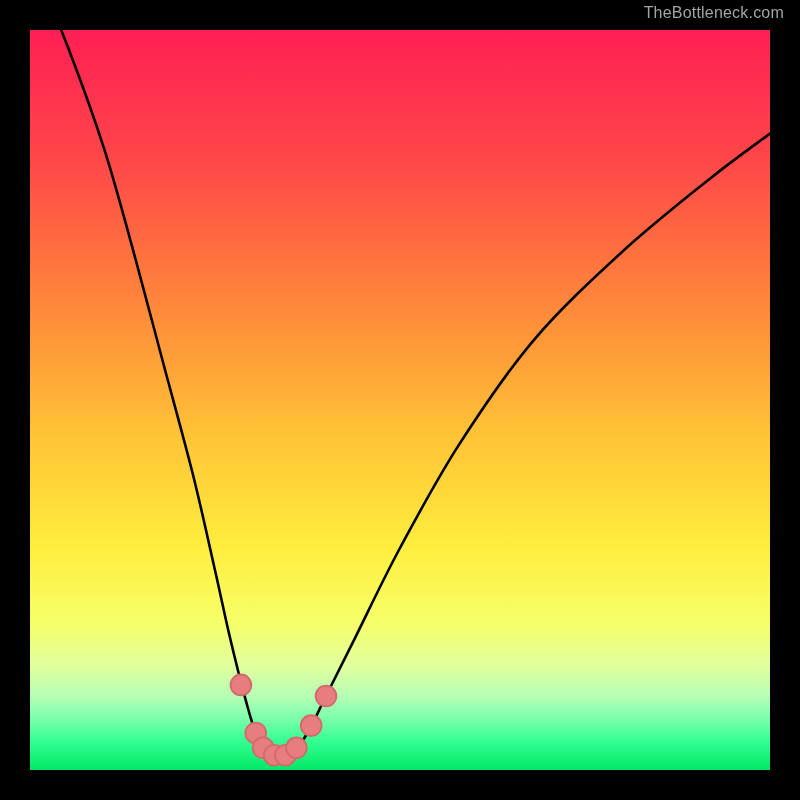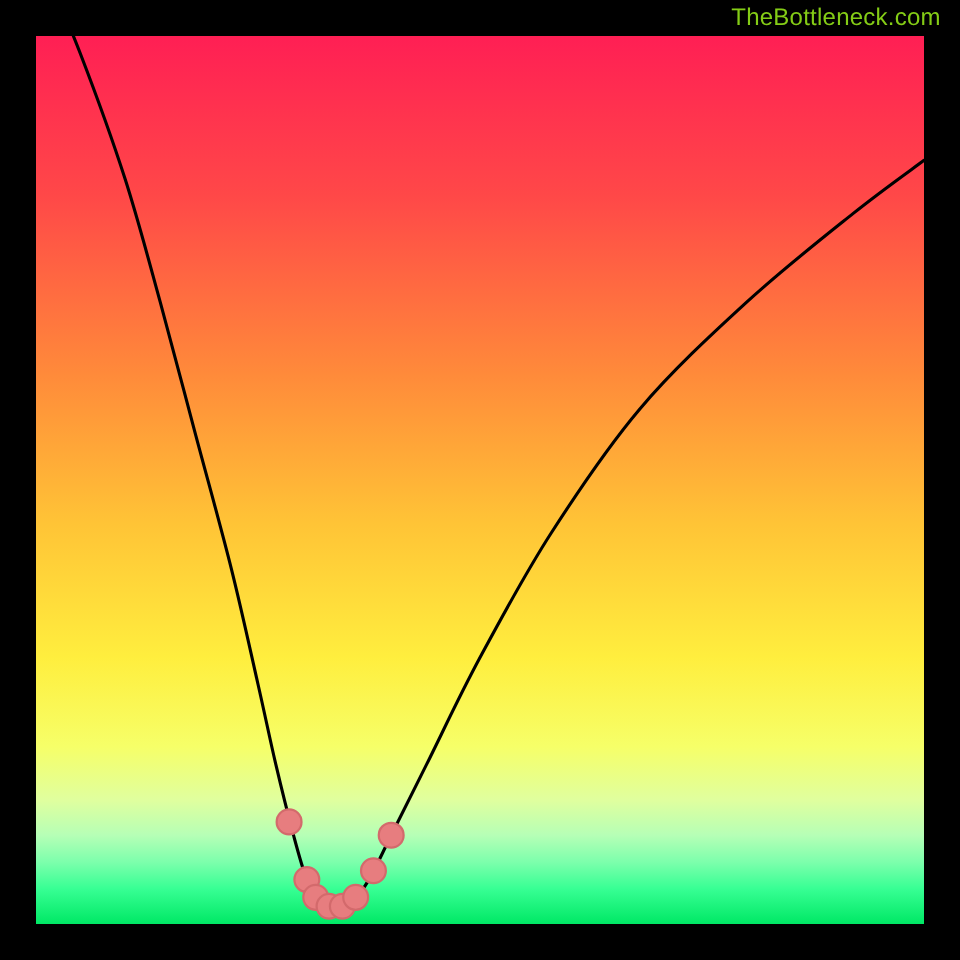--- a/index.html
+++ b/index.html
@@ -25,22 +25,22 @@
     overflow: hidden;
   }
   .grad {
     position: absolute;
     left: 0; top: 0; width: 100%; height: 100%;
   }
   .watermark {
     position: absolute;
     top: 4px;
     right: 16px;
-    color: #84cc16;
-    font-size: 20px;
+    color: #a3a3a3;
+    font-size: 16px;
     font-weight: 500;
     letter-spacing: 0.2px;
   }
   svg.curve {
     position: absolute;
     left: 0; top: 0;
     width: 100%; height: 100%;
   }
 </style>
 </head>

